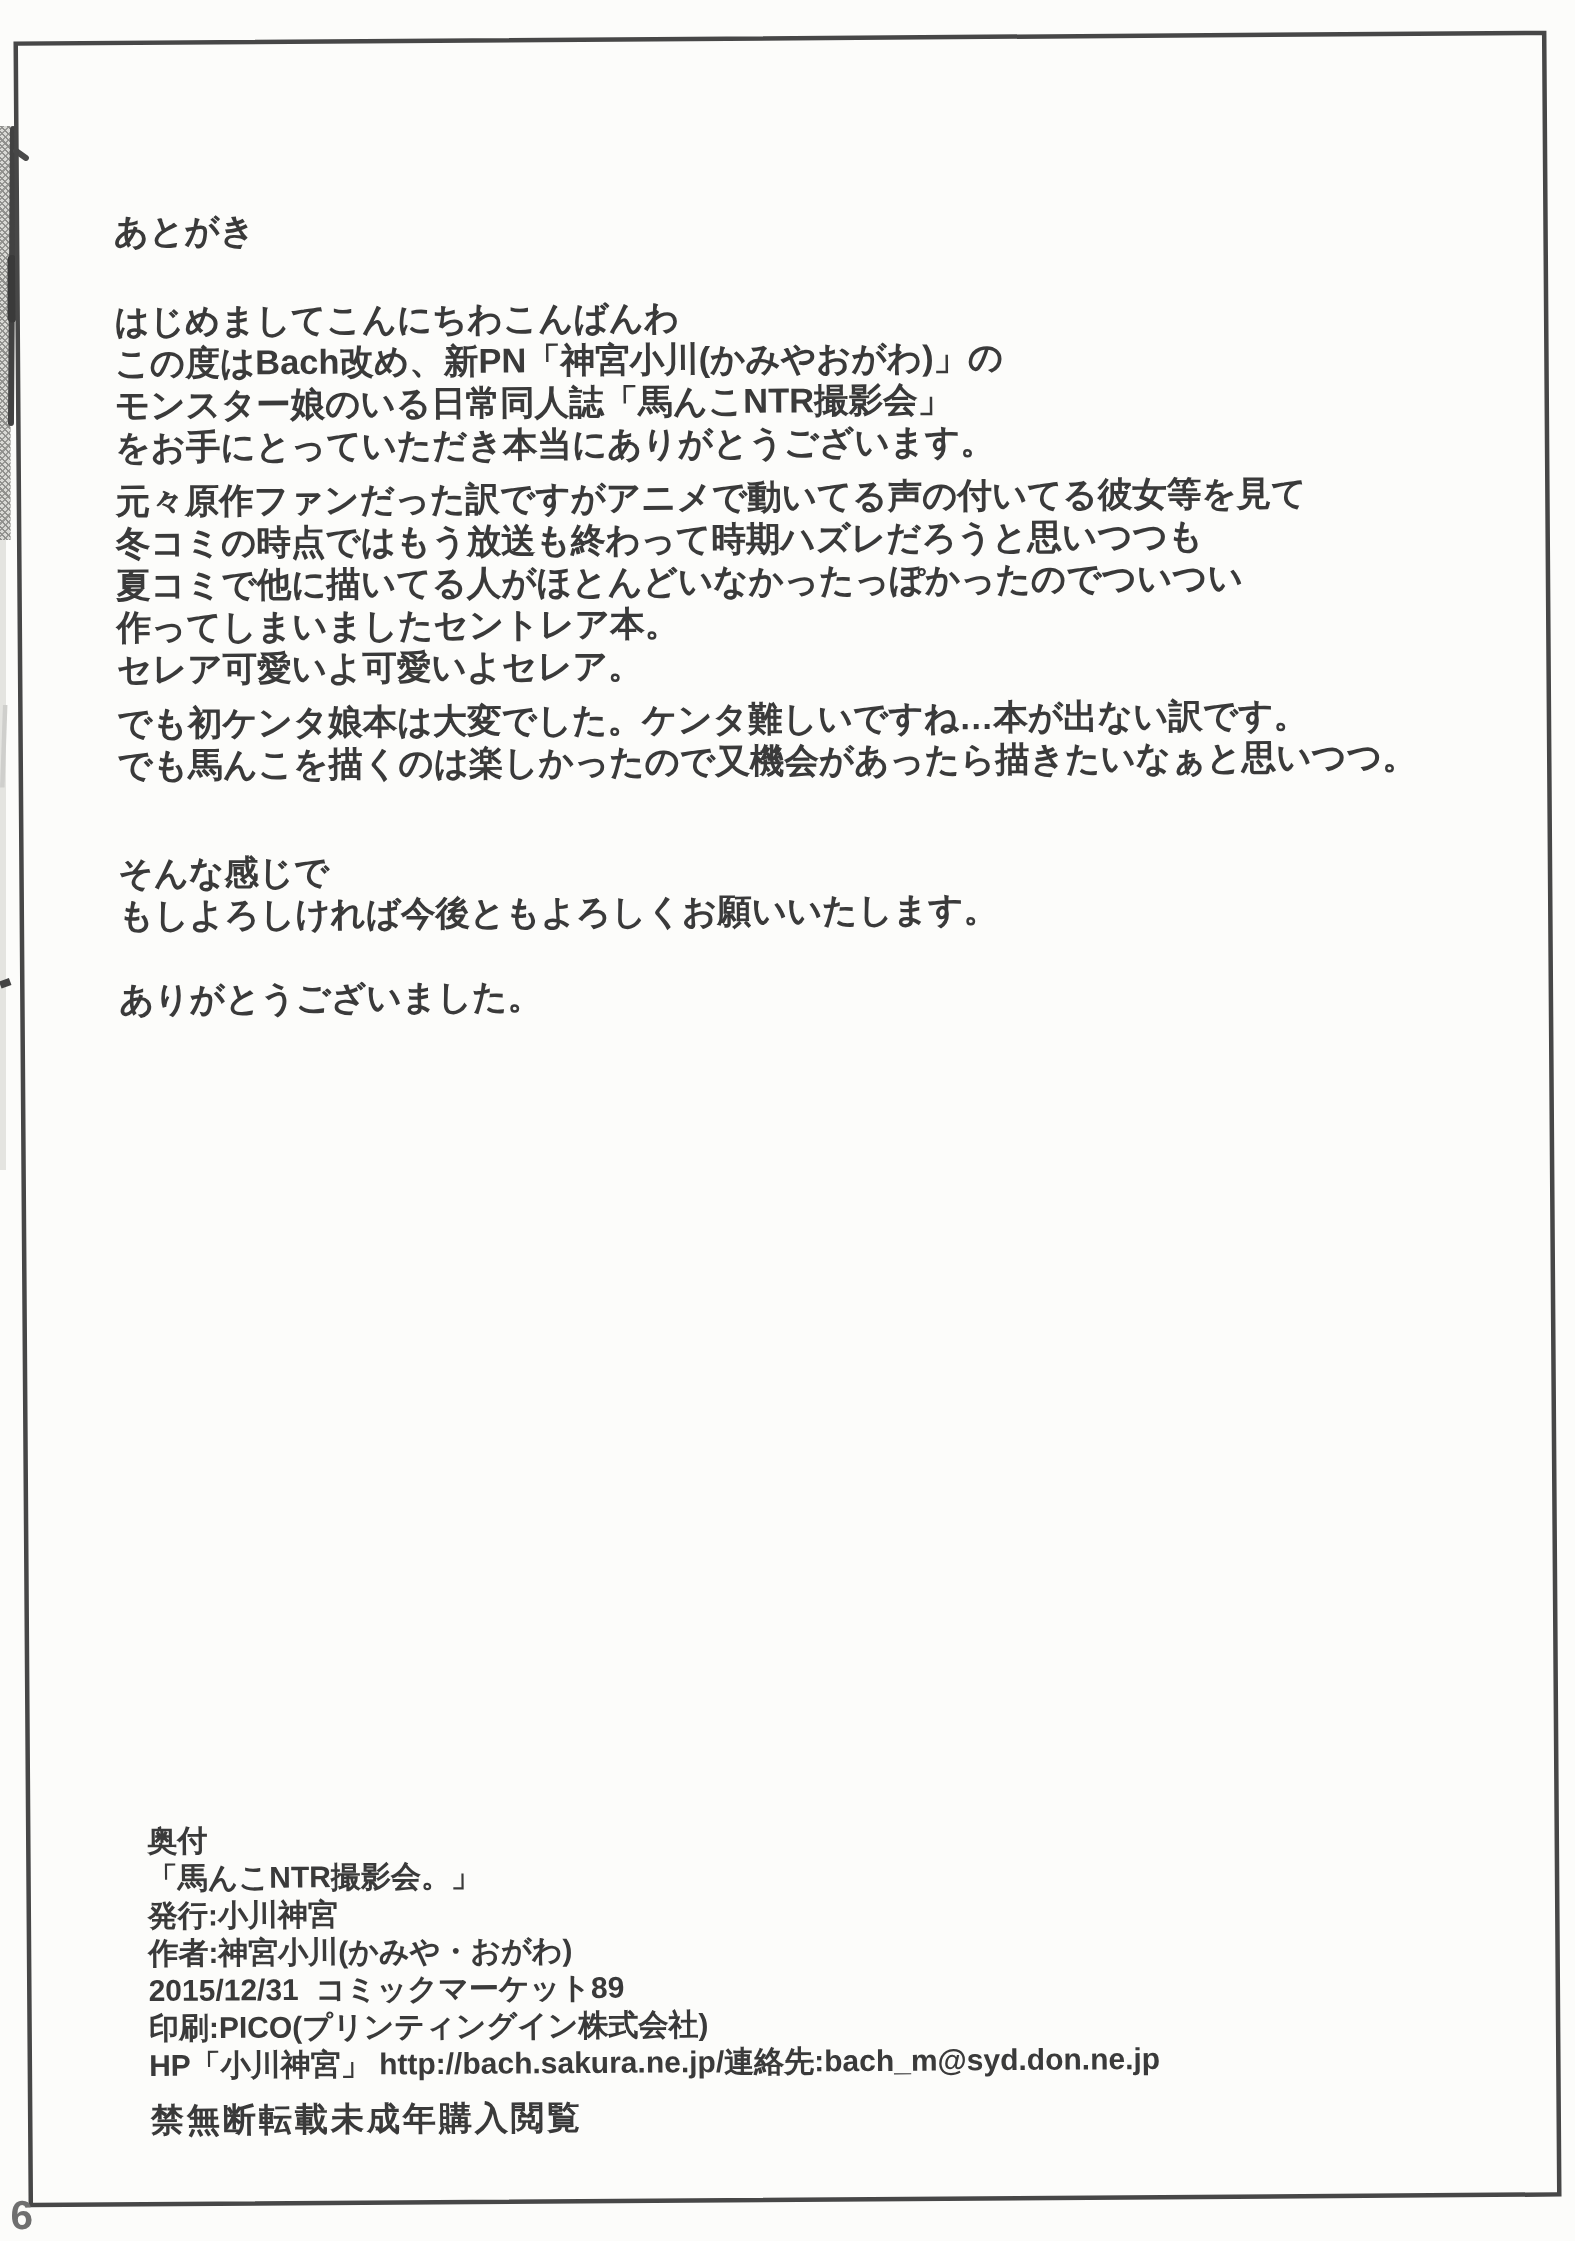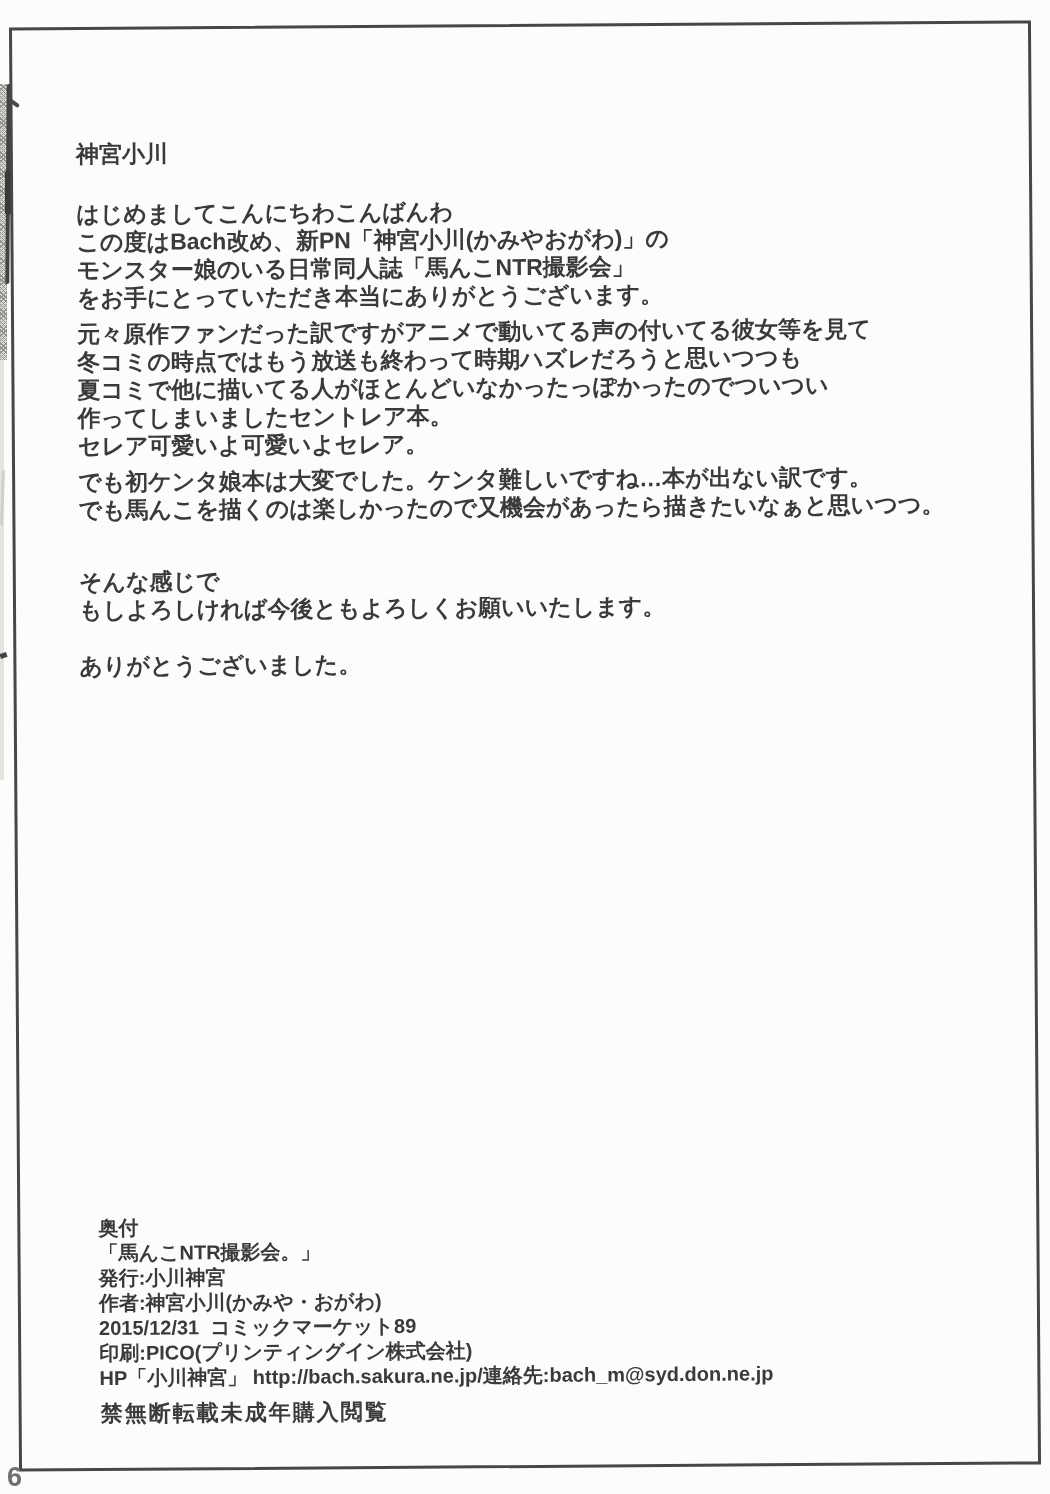--- a/index.html
+++ b/index.html
@@ -86,21 +86,21 @@
   <div class="art edge-texture"></div>
   <div class="art ink-streak"></div>
   <div class="art ink-blob"></div>
   <div class="art tick"></div>
   <div class="art faint-stripe"></div>
   <div class="art smudge"></div>
   <div class="art dash"></div>
 
   <div class="frame">
 
-    <div class="textblock afterword-text" style="left:63px; top:110px;">神宮小川</div>
+    <div class="textblock afterword-text" style="left:63px; top:110px;">あとがき</div>
 
     <div class="textblock afterword-text" style="left:63px; top:170px;">
       <div class="line">はじめましてこんにちわこんばんわ</div>
       <div class="line">この度はBach改め、新PN「神宮小川(かみやおがわ)」の</div>
       <div class="line">モンスター娘のいる日常同人誌「馬んこNTR撮影会」</div>
       <div class="line">をお手にとっていただき本当にありがとうございます。</div>
     </div>
 
     <div class="textblock afterword-text" style="left:63px; top:290px;">
       <div class="line">元々原作ファンだった訳ですがアニメで動いてる声の付いてる彼女等を見て</div>

